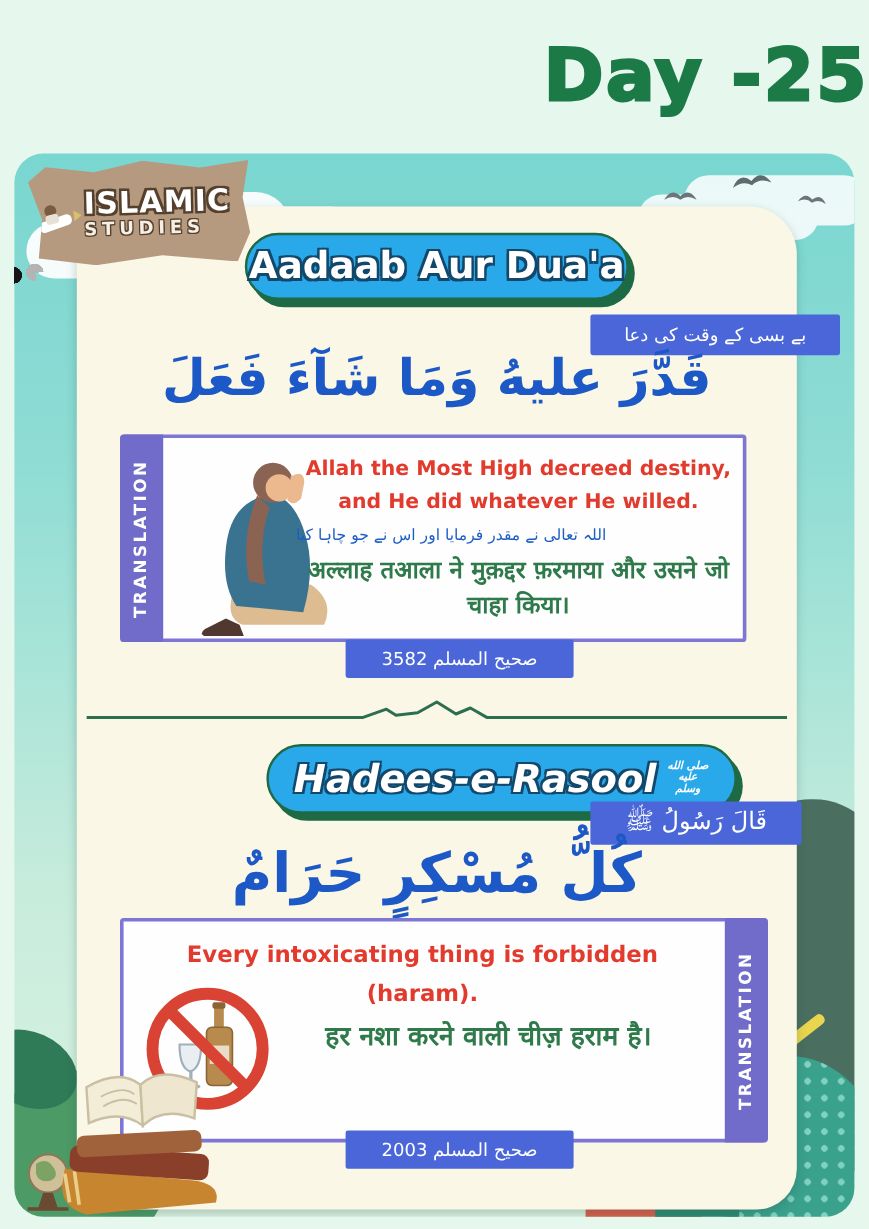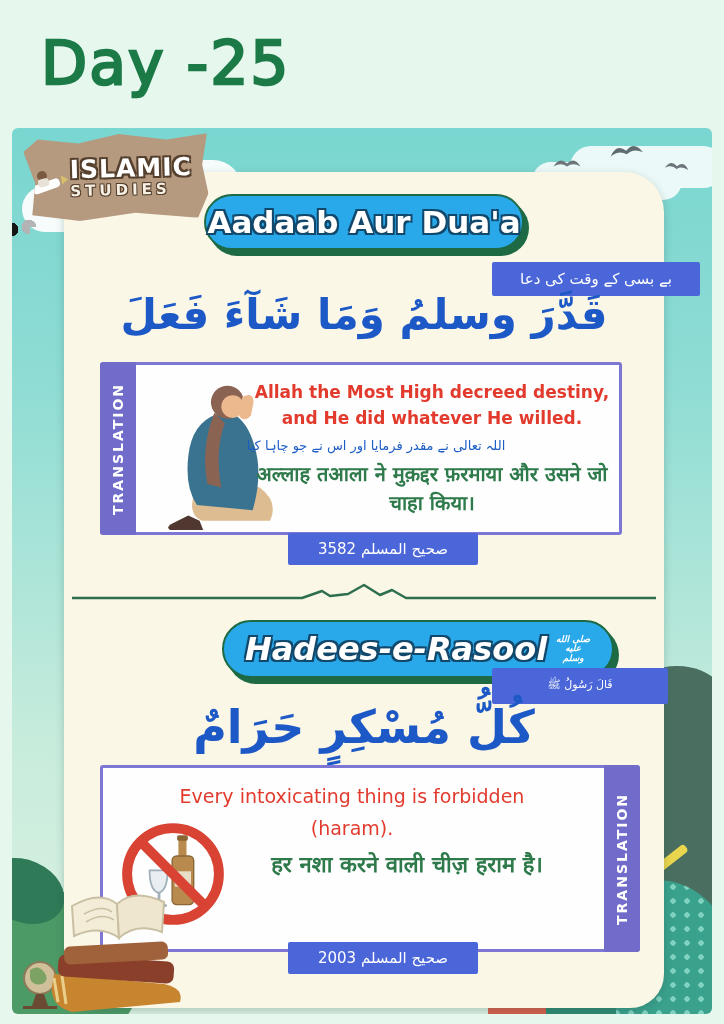--- a/index.html
+++ b/index.html
@@ -1,26 +1,26 @@
 <!DOCTYPE html>
 <html><head>
 <meta charset="utf-8">
 <style>
   * { margin:0; padding:0; box-sizing:border-box; }
   body { background:#e6f7ee; font-family:"DejaVu Sans", sans-serif; }
   #poster { position:relative; width:724px; height:1024px; background:#e6f7ee; overflow:hidden; margin:0 auto; }
 
   
-  .day-title { position:absolute; top:28px; left:0; right:0; text-align:left;
-    font-size:60px; font-weight:400; color:#1c7a47; letter-spacing:2px;padding-left:41px;
+  .day-title { position:absolute; top:28px; left:0; right:0; text-align:right;
+    font-size:60px; font-weight:700; color:#1c7a47; letter-spacing:2px;
     -webkit-text-stroke:2.5px #1c7a47; }
 
   
   .scene { position:absolute; top:128px; left:12px; right:12px; bottom:10px;
-    border-radius:6px; overflow:hidden;
+    border-radius:24px; overflow:hidden;
     background:linear-gradient(180deg,#79d6d0 0%,#8edcd4 28%,#a9e4d8 48%,#c8ecdc 70%,#dcf2e2 100%); }
 
   .cloud { position:absolute; background:#ffffff; border-radius:60px; opacity:.93; }
   .cloud.c1 { left:10px; top:58px; width:180px; height:46px;
     box-shadow:34px -20px 0 6px #ffffff, 96px -12px 0 2px #ffffff; }
   .cloud.c2 { left:520px; top:34px; width:150px; height:38px;
     box-shadow:40px -14px 0 2px #ffffff; opacity:.85; }
 
   .bird { position:absolute; }
   .bird svg { display:block; }
@@ -72,21 +72,21 @@
     color:#ffffff; font-weight:700;
     text-shadow:-2px -2px 0 #12486b, 2px -2px 0 #12486b, -2px 2px 0 #12486b, 2px 2px 0 #12486b; }
   .banner1 { left:140px; top:22px; width:320px; height:56px; font-size:31px; }
   .banner2 { left:158px; top:448px; width:392px; height:58px; font-size:32px;font-style:italic; }
   .honorific { display:inline-block; width:36px; font-size:9px; line-height:1.05; margin-left:8px;
     text-shadow:none; font-weight:700; text-align:center; }
 
   .blue-label { position:absolute; background:#4a66d8; color:#ffffff; display:flex;
     align-items:center; justify-content:center; border-radius:2px; }
   .topic-box { left:416px; top:90px; width:208px; height:34px; font-size:15px;margin-left:12px; }
-  .qala-box { left:428px; top:496px; width:176px; height:36px; font-size:11px;text-align:right; }
+  .qala-box { left:428px; top:496px; width:176px; height:36px; font-size:20px;text-align:right; }
   .ref-box { left:224px; width:190px; height:32px; font-size:15px; z-index:12; }
   .ref1 { top:361px; } .ref2 { top:770px; }
 
   .arabic-line { position:absolute; left:0; right:0; text-align:center; color:#1d59c6;
     font-weight:700; direction:rtl; }
   .arabic1 { top:118px; font-size:42px; }
   .arabic2 { top:528px; font-size:46px; }
 
   
   .divider { position:absolute; left:8px; top:410px; width:584px; height:22px; }
@@ -105,21 +105,21 @@
   .woman { position:absolute; left:40px; bottom:2px; width:148px; height:158px; }
   .card1-texts { position:absolute; left:150px; right:8px; top:4px; bottom:4px;
     display:flex; flex-direction:column; justify-content:center; gap:7px; text-align:center; }
   .en-text { color:#e23b2e; font-weight:700; font-size:17px; line-height:1.55; }
   .ur-text { color:#1d5ec5; font-size:13px; direction:rtl; }
   .card1-texts .ur-text { margin-left:-112px; white-space:nowrap; }
   .hi-text { color:#2e7a4b; font-weight:700; font-size:20px; line-height:1.45; }
 
   .noalcohol { position:absolute; left:16px; top:52px; width:108px; height:108px; }
   .card2-en { margin:12px auto 4px; max-width:430px; text-align:center;
-    color:#e23b2e; font-weight:400; font-size:19px; line-height:1.7; padding-right:36px; }
+    color:#e23b2e; font-weight:700; font-size:19px; line-height:1.7; padding-right:36px; }
   .card2-col { margin-left:118px; margin-right:44px; text-align:center;
     display:flex; flex-direction:column; gap:8px; }
   .card2-col .ur-text { font-size:23px; }
   .card2-col .hi-text { font-size:22px; }
 
   .books { position:absolute; left:2px; bottom:-6px; width:182px; height:158px; z-index:20; }
 </style>
 </head>
 <body>
 
@@ -173,21 +173,21 @@
 
     <div class="page">
       <div class="rings"><span class="ring"></span><span class="ring"></span><span class="ring"></span><span class="ring"></span><span class="ring"></span><span class="ring"></span><span class="ring"></span><span class="ring"></span><span class="ring"></span><span class="ring"></span><span class="ring"></span><span class="ring"></span><span class="ring"></span></div>
 
       <div class="banner banner1">
         <span>Aadaab Aur Dua'a</span>
       </div>
 
       <div class="blue-label topic-box" dir="rtl">بے بسی کے وقت کی دعا</div>
 
-      <div class="arabic-line arabic1">قَدَّرَ وسلمُ وَمَا شَآءَ فَعَلَ</div>
+      <div class="arabic-line arabic1">قَدَّرَ عليهُ وَمَا شَآءَ فَعَلَ</div>
 
       <div class="card card1">
         <div class="tab tab-left">TRANSLATION</div>
         <svg class="woman" viewBox="0 0 170 180">
           <path d="M58 142 Q52 164 68 170 L146 170 Q156 148 134 132 L96 124 Z" fill="#dcbc90"></path>
           <path d="M52 164 L32 174 q-7 5 2 8 l36 1 -5 -13 z" fill="#503830"></path>
           <path d="M84 48 Q56 58 52 96 Q48 132 62 152 L126 158 Q138 116 128 84 Q120 56 104 48 Z" fill="#3a7390"></path>
           <path d="M82 46 Q66 86 74 128 L90 132 Q82 90 94 58 Z" fill="#8a6353"></path>
           <circle cx="97" cy="34" r="19" fill="#8a6353"></circle>
           <circle cx="103" cy="39" r="13" fill="#ecb98e"></circle>

